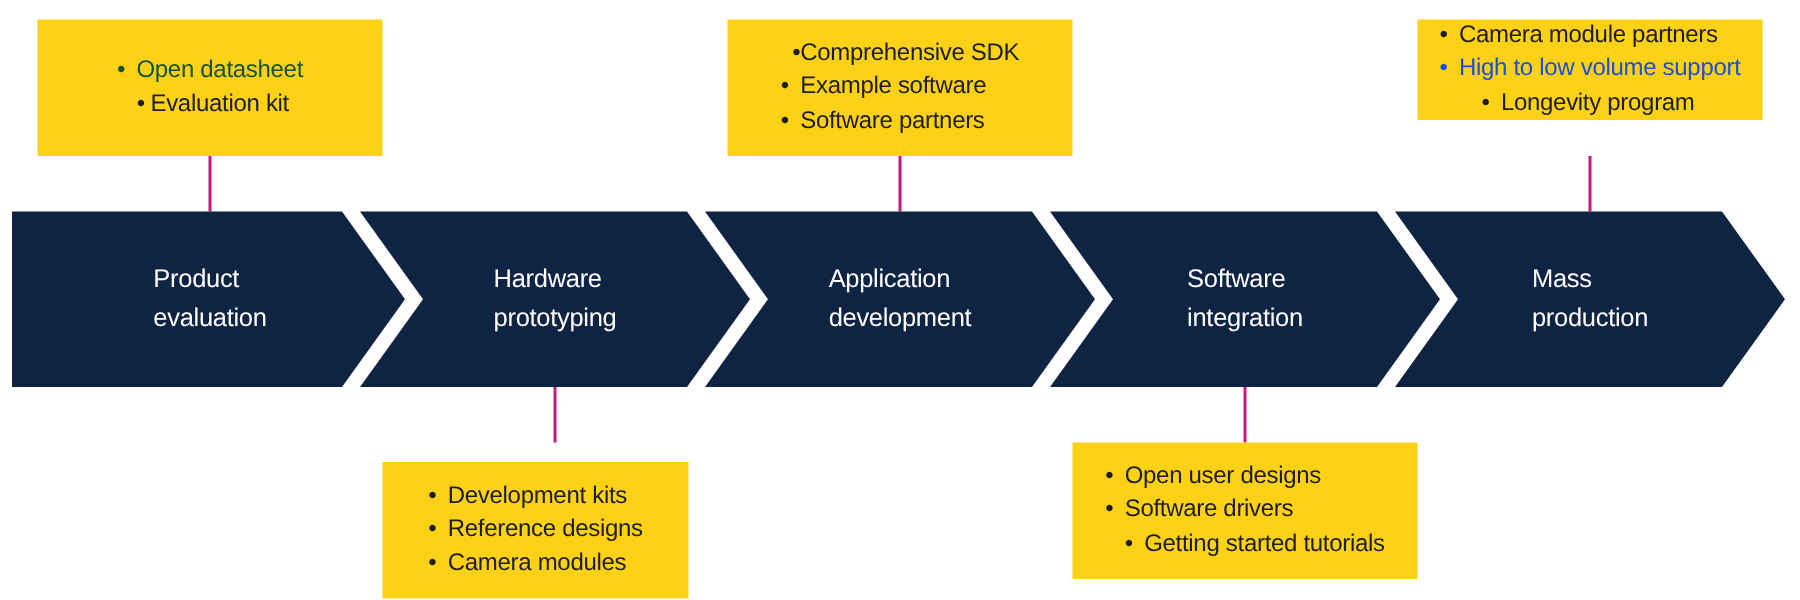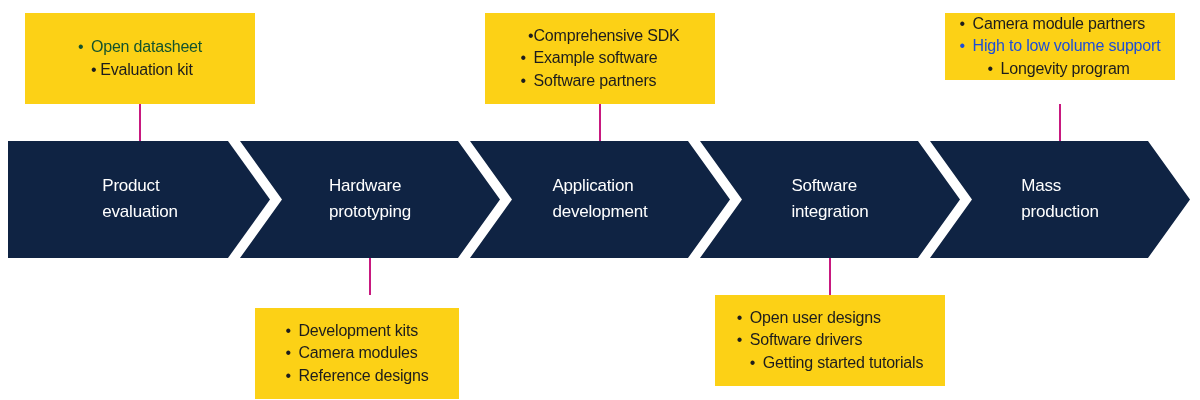--- a/index.html
+++ b/index.html
@@ -106,22 +106,22 @@
   <div class="callout" style="left: 25px; top: 13px; width: 230px; height: 91px; background: rgb(252, 209, 22);">
     <ul>
       <li style="color: #14532d;"><span class="bullet">•</span><span>Open datasheet</span></li>
       <li style="color: rgb(29, 29, 29); text-align: center;"><span class="bullet">•</span><span>Evaluation kit</span></li>
     </ul>
   </div>
 
   <div class="callout" style="left: 255px; top: 295px; width: 204px; height: 91px; background: rgb(252, 209, 22); margin-top: 13px;">
     <ul>
       <li style="color: rgb(29, 29, 29);"><span class="bullet">•</span><span>Development kits</span></li>
+      <li style="color: rgb(29, 29, 29);"><span class="bullet">•</span><span>Reference designs</span></li>
       <li style="color: rgb(29, 29, 29);"><span class="bullet">•</span><span>Camera modules</span></li>
-      <li style="color: rgb(29, 29, 29);"><span class="bullet">•</span><span>Reference designs</span></li>
     </ul>
   </div>
 
   <div class="callout" style="left: 485px; top: 13px; width: 230px; height: 91px; background: rgb(252, 209, 22);">
     <ul>
       <li style="color: rgb(29, 29, 29); text-align: right;"><span class="bullet">•</span><span>Comprehensive SDK</span></li>
       <li style="color: rgb(29, 29, 29);"><span class="bullet">•</span><span>Example software</span></li>
       <li style="color: rgb(29, 29, 29);"><span class="bullet">•</span><span>Software partners</span></li>
     </ul>
   </div>

